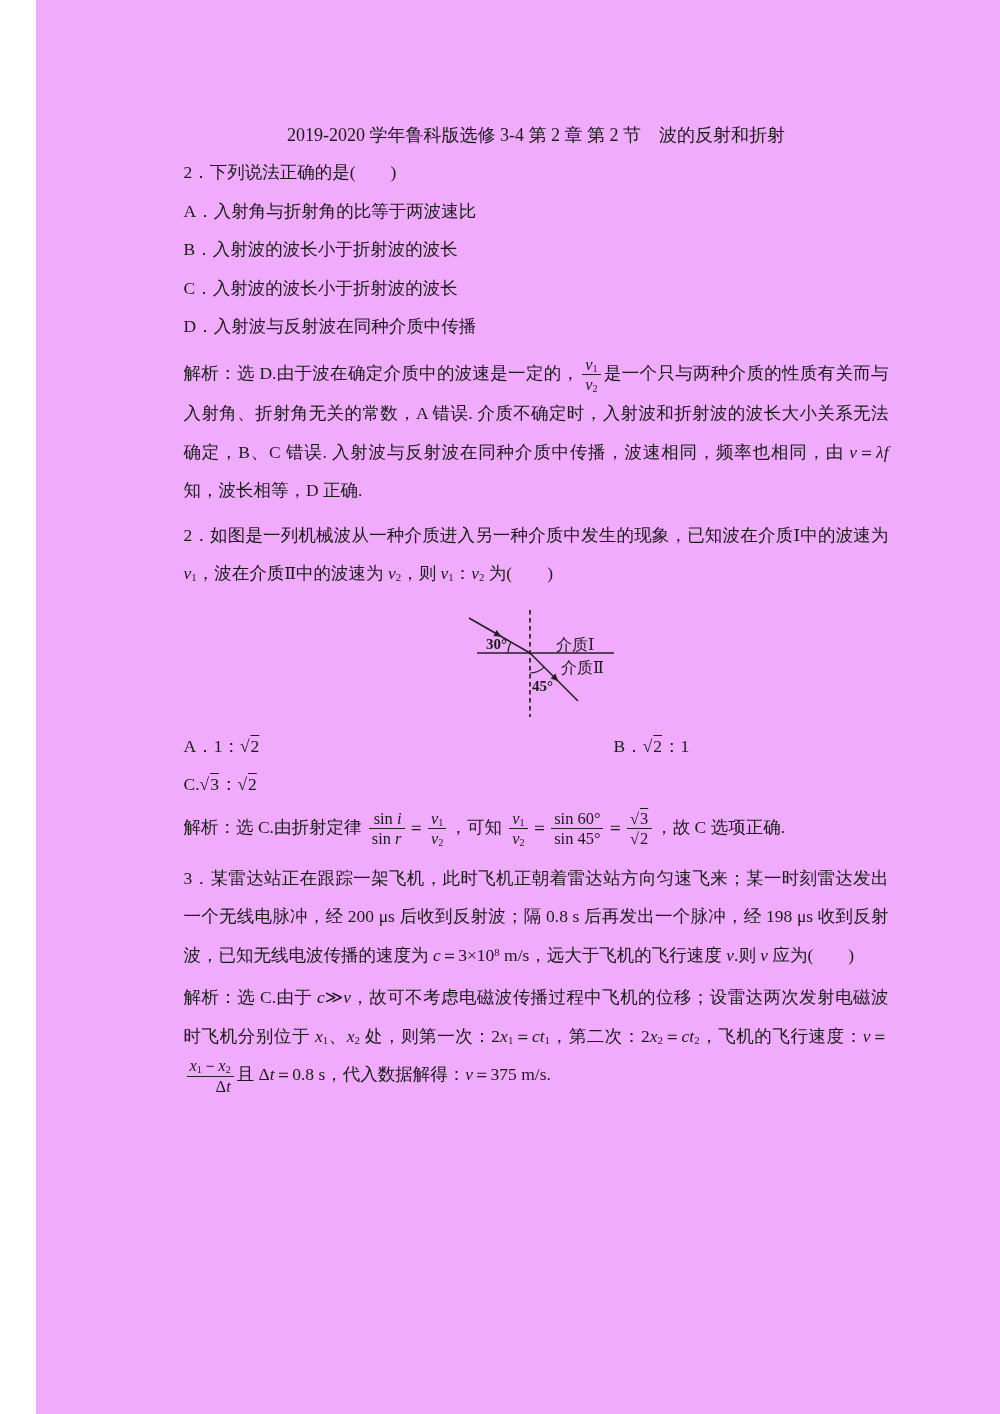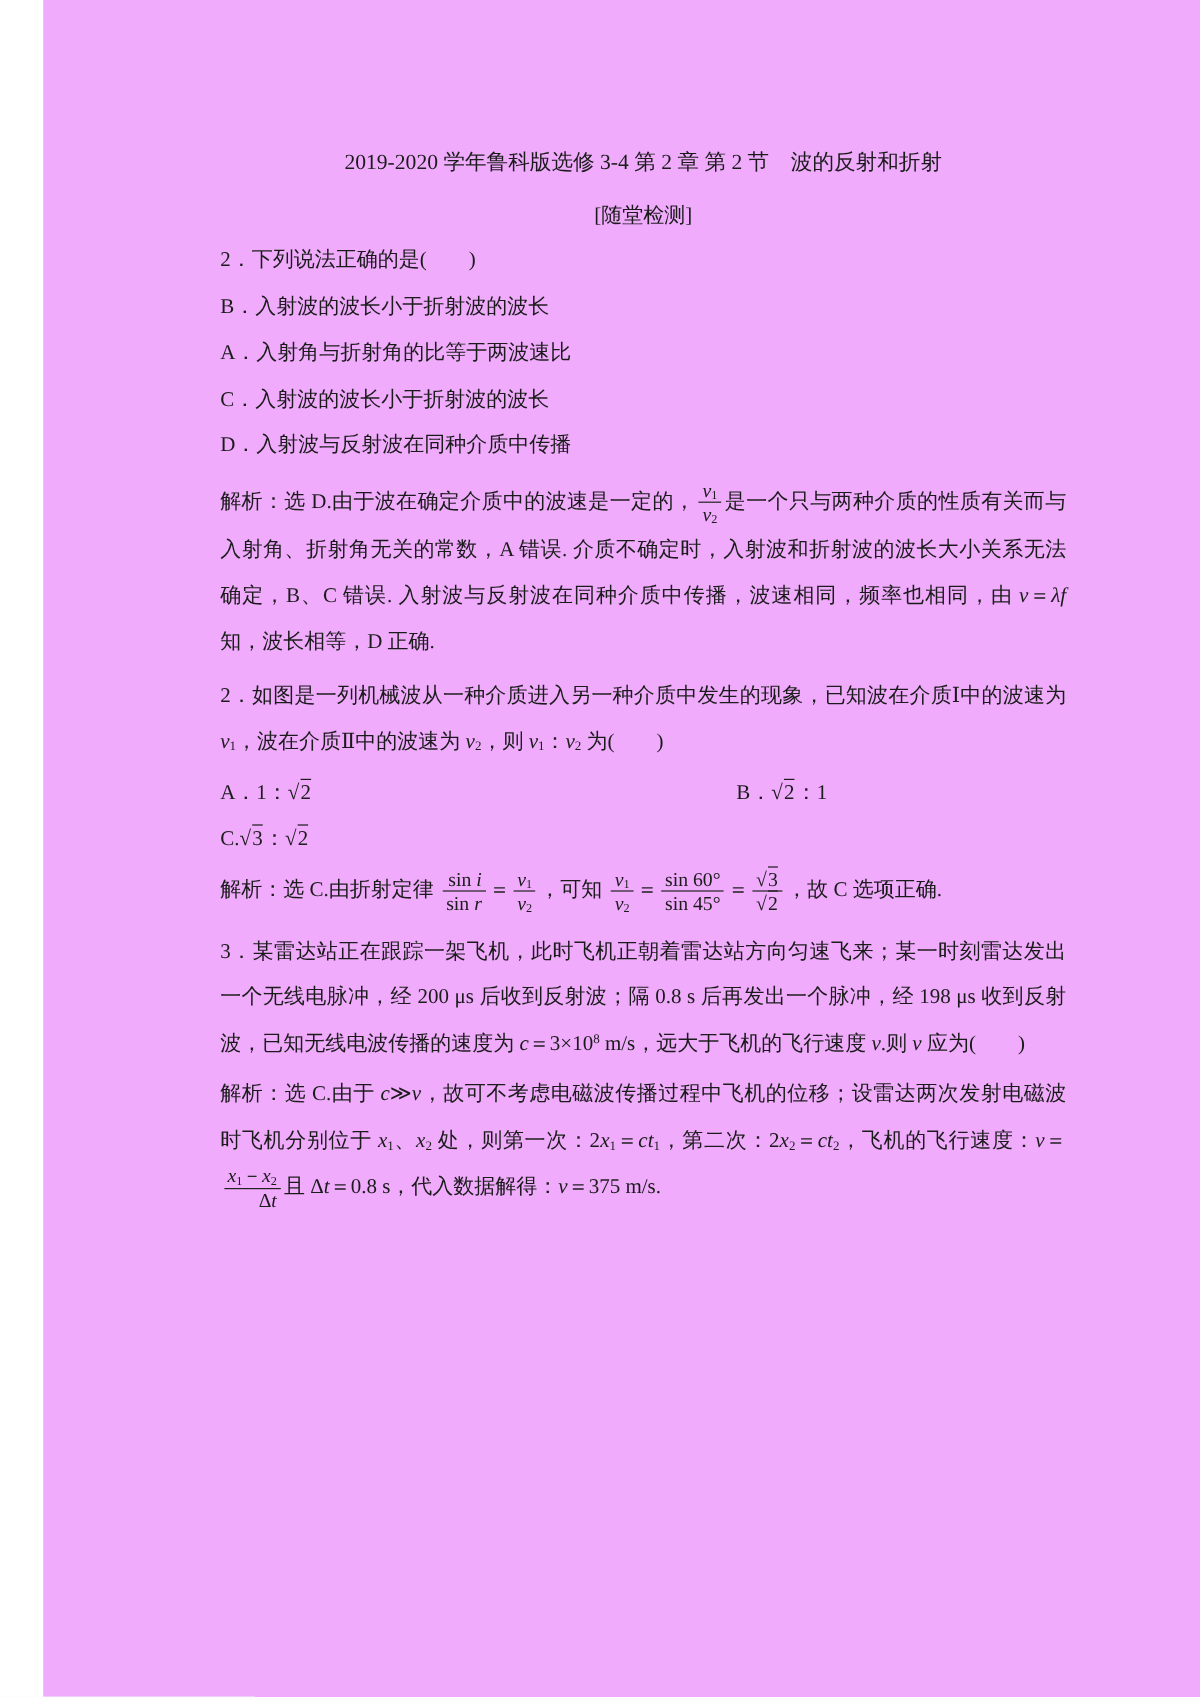--- a/index.html
+++ b/index.html
@@ -39,36 +39,51 @@
   .fig-svg .angle{font:bold 15px "Liberation Serif","DejaVu Serif",serif;fill:#1b1b1b;}
   .fig-svg .medium{font:16px "Liberation Serif","DejaVu Serif",serif;fill:#1b1b1b;}
 </style>
 </head>
 <body>
 
 <div class="page">
   <div class="content">
 
     <h1 class="title">2019-2020 学年鲁科版选修 3-4 第 2 章 第 2 节　波的反射和折射</h1>
-    <p class="section-heading">[随堂检测]</p>
 
     <div>
       <p class="stem stem-q1">2．下列说法正确的是(　　)</p>
       <div>
+        <p class="opt-line">A．入射角与折射角的比等于两波速比</p>
         <p class="opt-line">B．入射波的波长小于折射波的波长</p>
-        <p class="opt-line">A．入射角与折射角的比等于两波速比</p>
         <p class="opt-line">C．入射波的波长小于折射波的波长</p>
         <p class="opt-line">D．入射波与反射波在同种介质中传播</p>
       </div>
       <p class="solution sol-q1"><span>解析：选 D.由于波在确定介质中的波速是一定的，</span><span class="frac"><span class="num"><span class="it">v</span><sub>1</sub></span><span class="den"><span class="it">v</span><sub>2</sub></span></span><span>是一个只与两种介质的性质有关而与入射角、折射角无关的常数，A 错误. 介质不确定时，入射波和折射波的波长大小关系无法确定，B、C 错误. 入射波与反射波在同种介质中传播，波速相同，频率也相同，由 </span><span class="it">v</span><span>＝</span><span class="it">λf</span><span> 知，波长相等，D 正确.</span></p>
     </div>
 
     <div>
       <p class="stem stem-q2"><span>2．如图是一列机械波从一种介质进入另一种介质中发生的现象，已知波在介质Ⅰ中的波速为 </span><span class="it">v</span><sub>1</sub><span>，波在介质Ⅱ中的波速为 </span><span class="it">v</span><sub>2</sub><span>，则 </span><span class="it">v</span><sub>1</sub><span>：</span><span class="it">v</span><sub>2</sub><span> 为(　　)</span></p>
 
+      <div class="figwrap">
+        <svg class="fig-svg" width="230" height="118" viewBox="0 0 230 118">
+          <line class="dash" x1="66" y1="5" x2="66" y2="112"></line>
+          <line class="solid" x1="13" y1="48" x2="150" y2="48"></line>
+          <line class="solid" x1="5" y1="13" x2="66" y2="48"></line>
+          <polygon points="0,-3.4 7.5,0 0,3.4" transform="translate(31,28) rotate(29.8)"></polygon>
+          <line class="solid" x1="66" y1="48" x2="114" y2="96"></line>
+          <polygon points="0,-3.4 7.5,0 0,3.4" transform="translate(89,71) rotate(45)"></polygon>
+          <path class="arc" d="M 44,48 A 22,22 0 0 1 47,37"></path>
+          <path class="arc" d="M 66,68 A 20,20 0 0 0 80.1,62.1"></path>
+          <text class="angle" x="22" y="44">30°</text>
+          <text class="angle" x="68" y="86">45°</text>
+          <text class="medium" x="92" y="45">介质Ⅰ</text>
+          <text class="medium" x="97" y="68">介质Ⅱ</text>
+        </svg>
+      </div>
 
       <div class="opt-grid">
         <p class="opt-line"><span>A．1：</span><span class="sqrt">√<span class="radicand">2</span></span></p>
         <p class="opt-line"><span>B．</span><span class="sqrt">√<span class="radicand">2</span></span><span>：1</span></p>
         <p class="opt-line"><span>C.</span><span class="sqrt">√<span class="radicand">3</span></span><span>：</span><span class="sqrt">√<span class="radicand">2</span></span></p>
       </div>
       <p class="solution sol-q2"><span>解析：选 C.由折射定律 </span><span class="frac"><span class="num"><span>sin </span><span class="it">i</span></span><span class="den"><span>sin </span><span class="it">r</span></span></span><span>＝</span><span class="frac"><span class="num"><span class="it">v</span><sub>1</sub></span><span class="den"><span class="it">v</span><sub>2</sub></span></span><span>，可知 </span><span class="frac"><span class="num"><span class="it">v</span><sub>1</sub></span><span class="den"><span class="it">v</span><sub>2</sub></span></span><span>＝</span><span class="frac"><span class="num"><span>sin 60°</span></span><span class="den"><span>sin 45°</span></span></span><span>＝</span><span class="frac"><span class="num"><span class="sqrt">√<span class="radicand">3</span></span></span><span class="den"><span class="sqrt">√<span class="radicand">2</span></span></span></span><span>，故 C 选项正确.</span></p>
     </div>
 
     <div>

